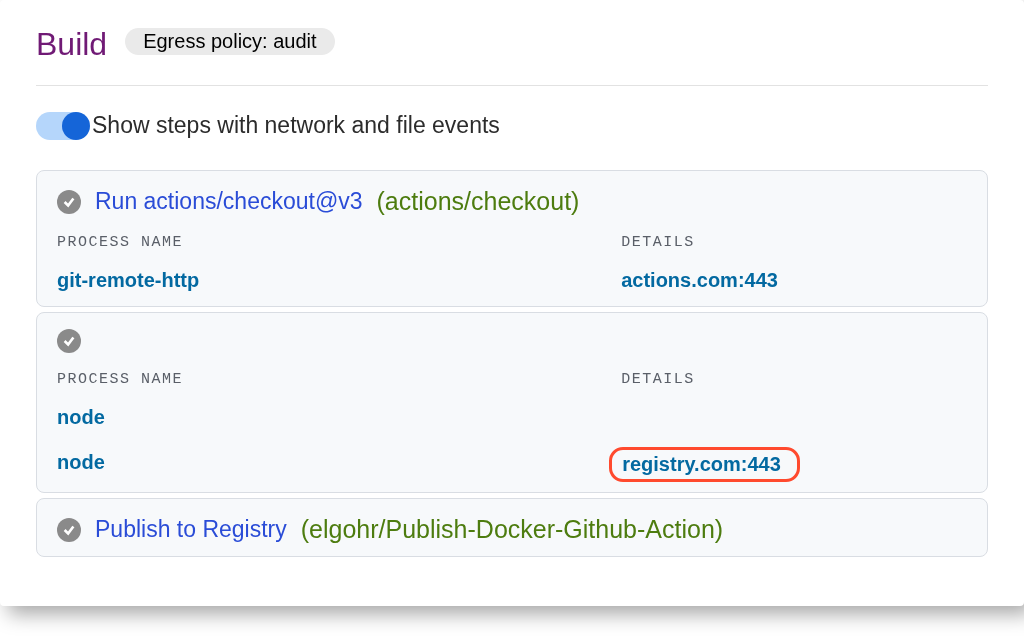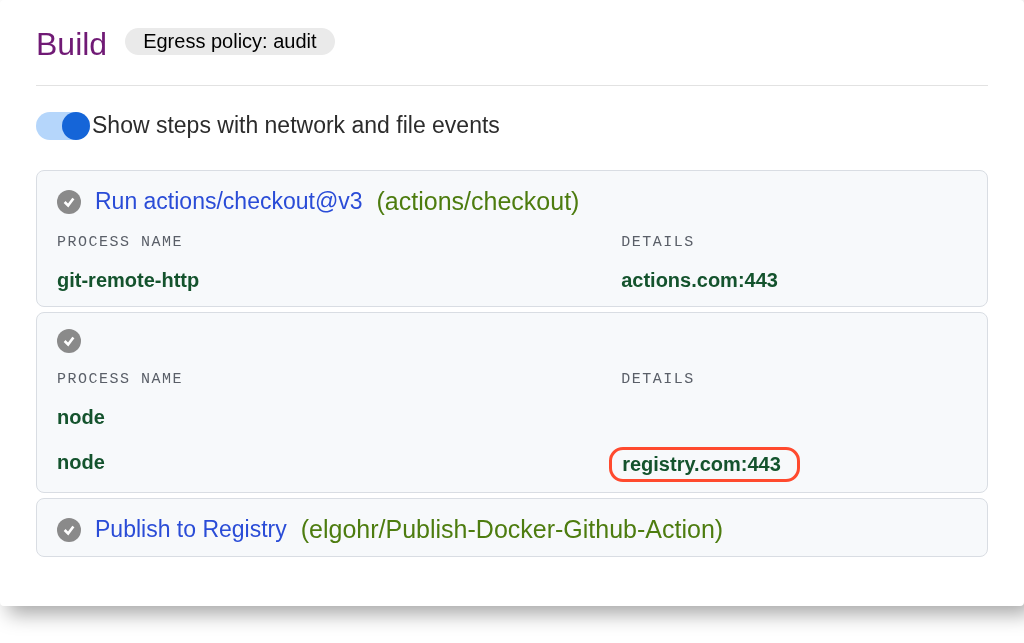--- a/index.html
+++ b/index.html
@@ -136,21 +136,21 @@
       text-transform: uppercase;
       font-family: Liberation Mono, monospace;
     }
     .table-row {
       padding-top: 8px;
       padding-bottom: 14px;
     }
     .td {
       font-size: 20px;
       font-weight: 700;
-      color: #14532d;
+      color: #0369a1;
     }
     .highlight {
       border: 3px solid #ff4a2e;
       border-radius: 14px;
       padding: 3px 16px 3px 10px;
       display: inline-block;
       margin-left: -12px;
       margin-top: -4px;
       margin-bottom: -4px;
     }

